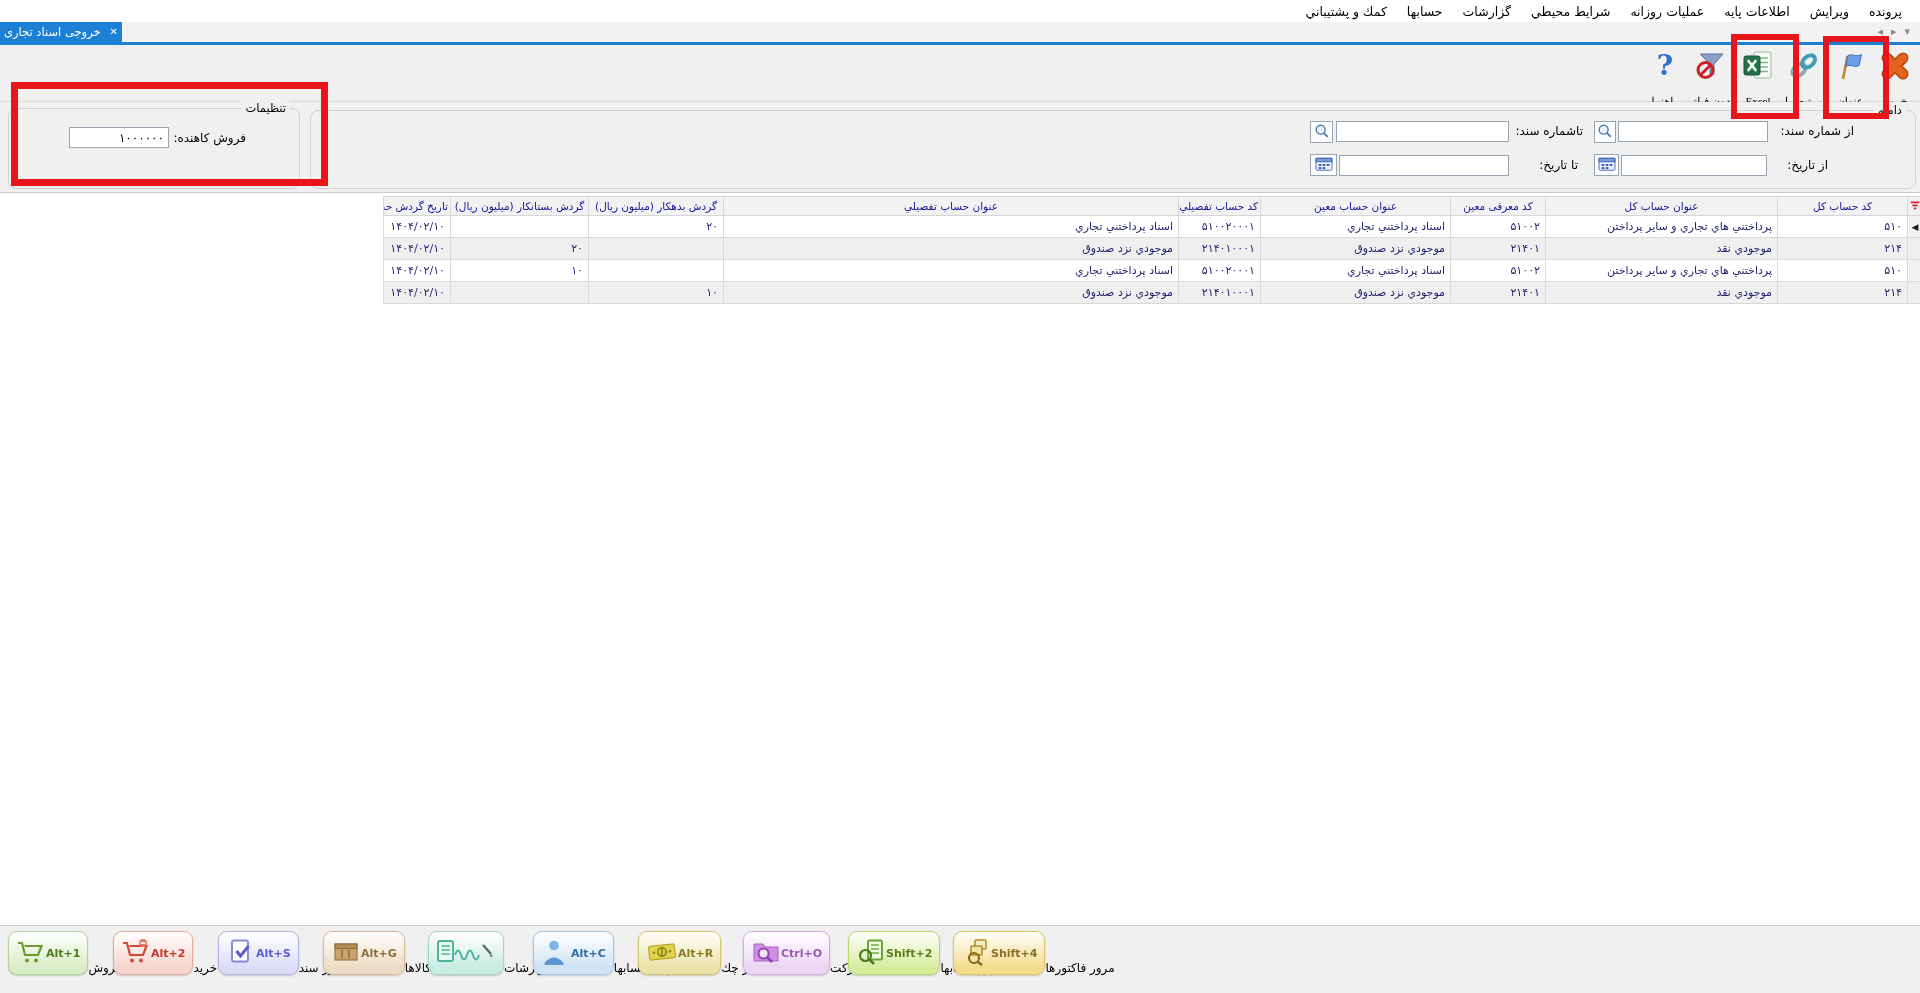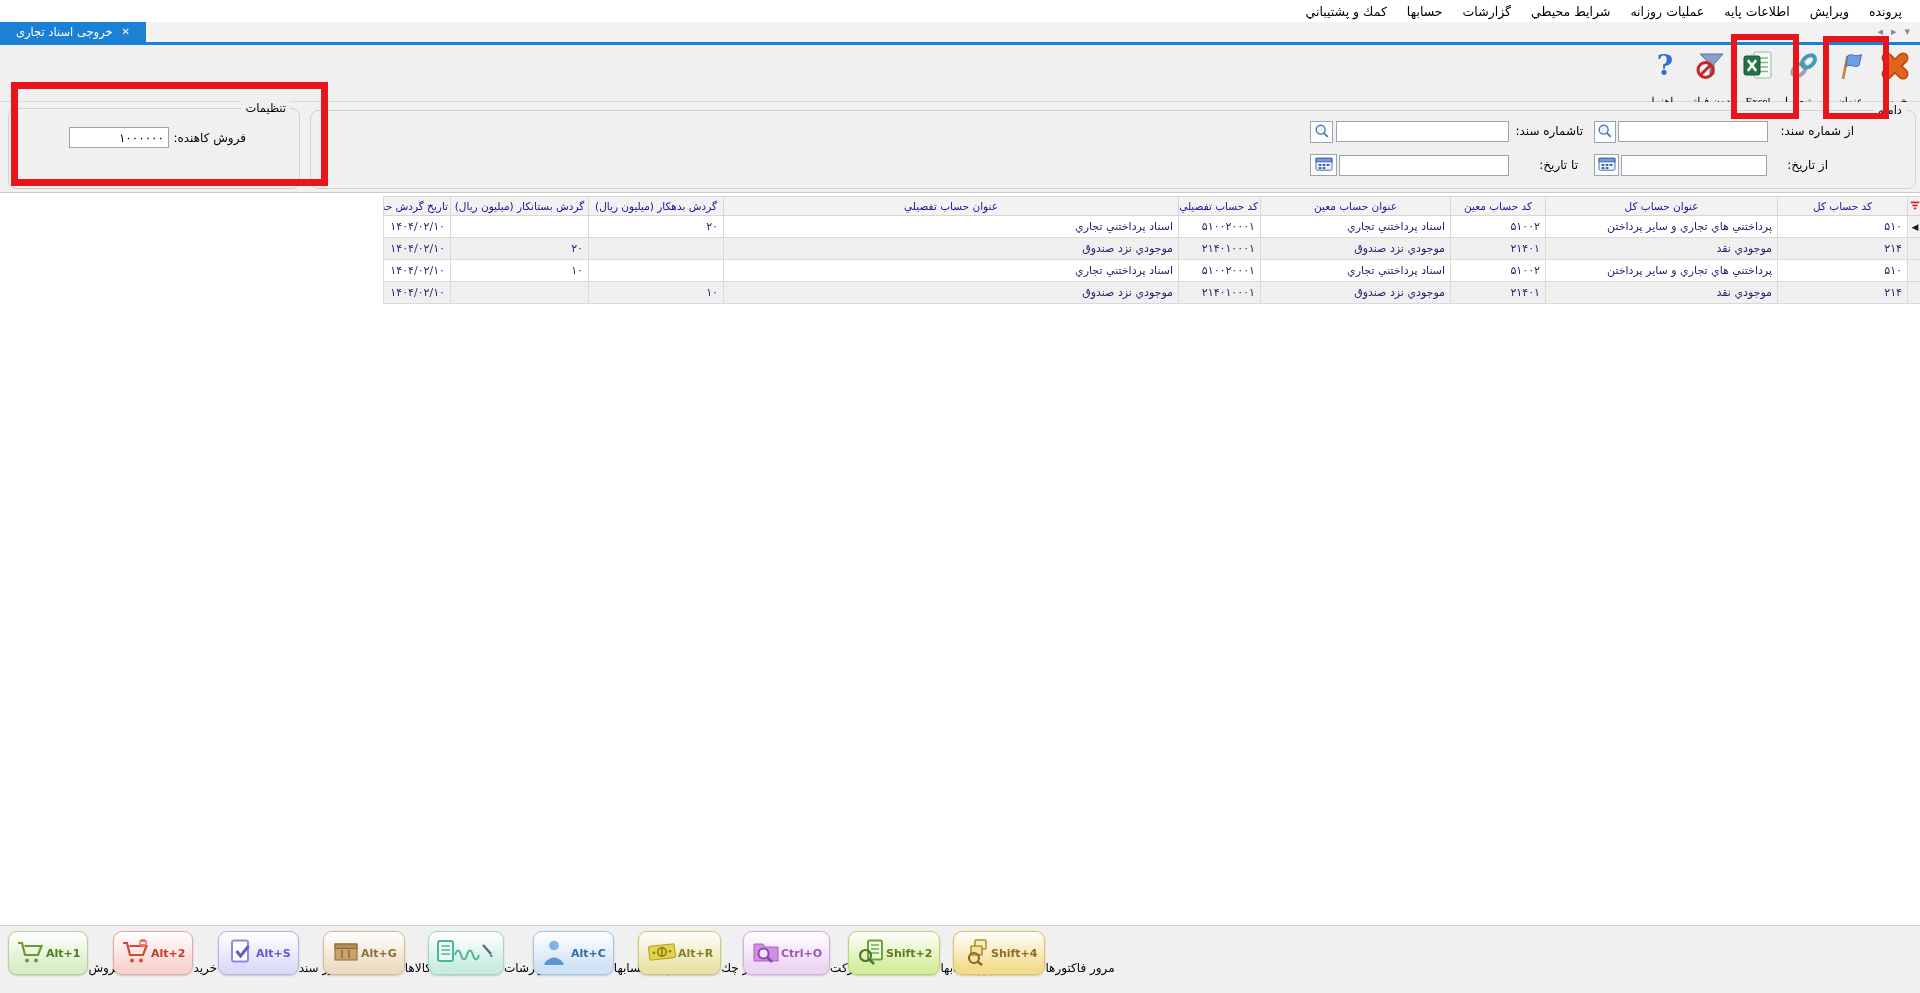--- a/index.html
+++ b/index.html
@@ -8,21 +8,21 @@
   .abs{position:absolute;}
   .rtl{direction:rtl;}
 
   
   .menubar{left:0;top:0;width:1920px;height:22px;background:#ffffff;display:flex;
            flex-direction:row-reverse;align-items:center;padding-right:8px;box-sizing:border-box;}
   .menu-item{padding:2px 10px;font-size:12.5px;direction:rtl;white-space:nowrap;cursor:default;}
 
   
   .tabstrip{left:0;top:22px;width:1920px;height:20px;background:#f2f2f2;}
-  .tab-active{left:0;top:0;width:146px;height:20px;background:#1c80d5;color:#fff;
+  .tab-active{left:0;top:0;width:122px;height:20px;background:#1c80d5;color:#fff;
               display:flex;align-items:center;justify-content:center;gap:9px;font-size:11.5px;}
   .tab-close{font-size:10px;line-height:10px;cursor:pointer;}
   .nav-arrows{right:10px;top:3px;color:#8a8a8a;font-size:11px;display:flex;gap:8px;}
   .blueline{left:0;top:42px;width:1920px;height:3px;background:#1c80d5;}
 
   
   .topbar{left:0;top:45px;width:1920px;height:57px;background:#f0f0f0;border-bottom:1px solid #dadada;box-sizing:border-box;}
   .tool{position:absolute;top:48px;width:46px;display:flex;flex-direction:column;align-items:center;cursor:pointer;}
   .tool .ticon{height:35px;display:flex;align-items:center;justify-content:center;}
   .tool .tlabel{font-size:11px;direction:rtl;white-space:nowrap;margin-top:12px;font-family:Liberation Serif, serif;}
@@ -280,21 +280,21 @@
             <svg width="12" height="12" viewBox="0 0 14 14">
                   <g stroke="#e02020" stroke-width="2">
                     <line x1="2" y1="4" x2="12" y2="4"></line>
                     <line x1="4" y1="7.5" x2="10" y2="7.5"></line>
                     <line x1="5.5" y1="11" x2="8.5" y2="11"></line>
                   </g>
                 </svg>
           </th>
           <th>کد حساب کل</th>
           <th>عنوان حساب کل</th>
-          <th>کد حساب معین</th>
+          <th>کد معرفی معین</th>
           <th>عنوان حساب معین</th>
           <th>کد حساب تفصیلي</th>
           <th>عنوان حساب تفصیلي</th>
           <th>گردش بدهکار (میلیون ریال)</th>
           <th>گردش بستانکار (میلیون ریال)</th>
           <th>تاریخ گردش حساب</th>
         </tr>
         <tr>
           <td class="ind"><span class="row-marker">◀</span></td>
           <td>۵۱۰</td>

